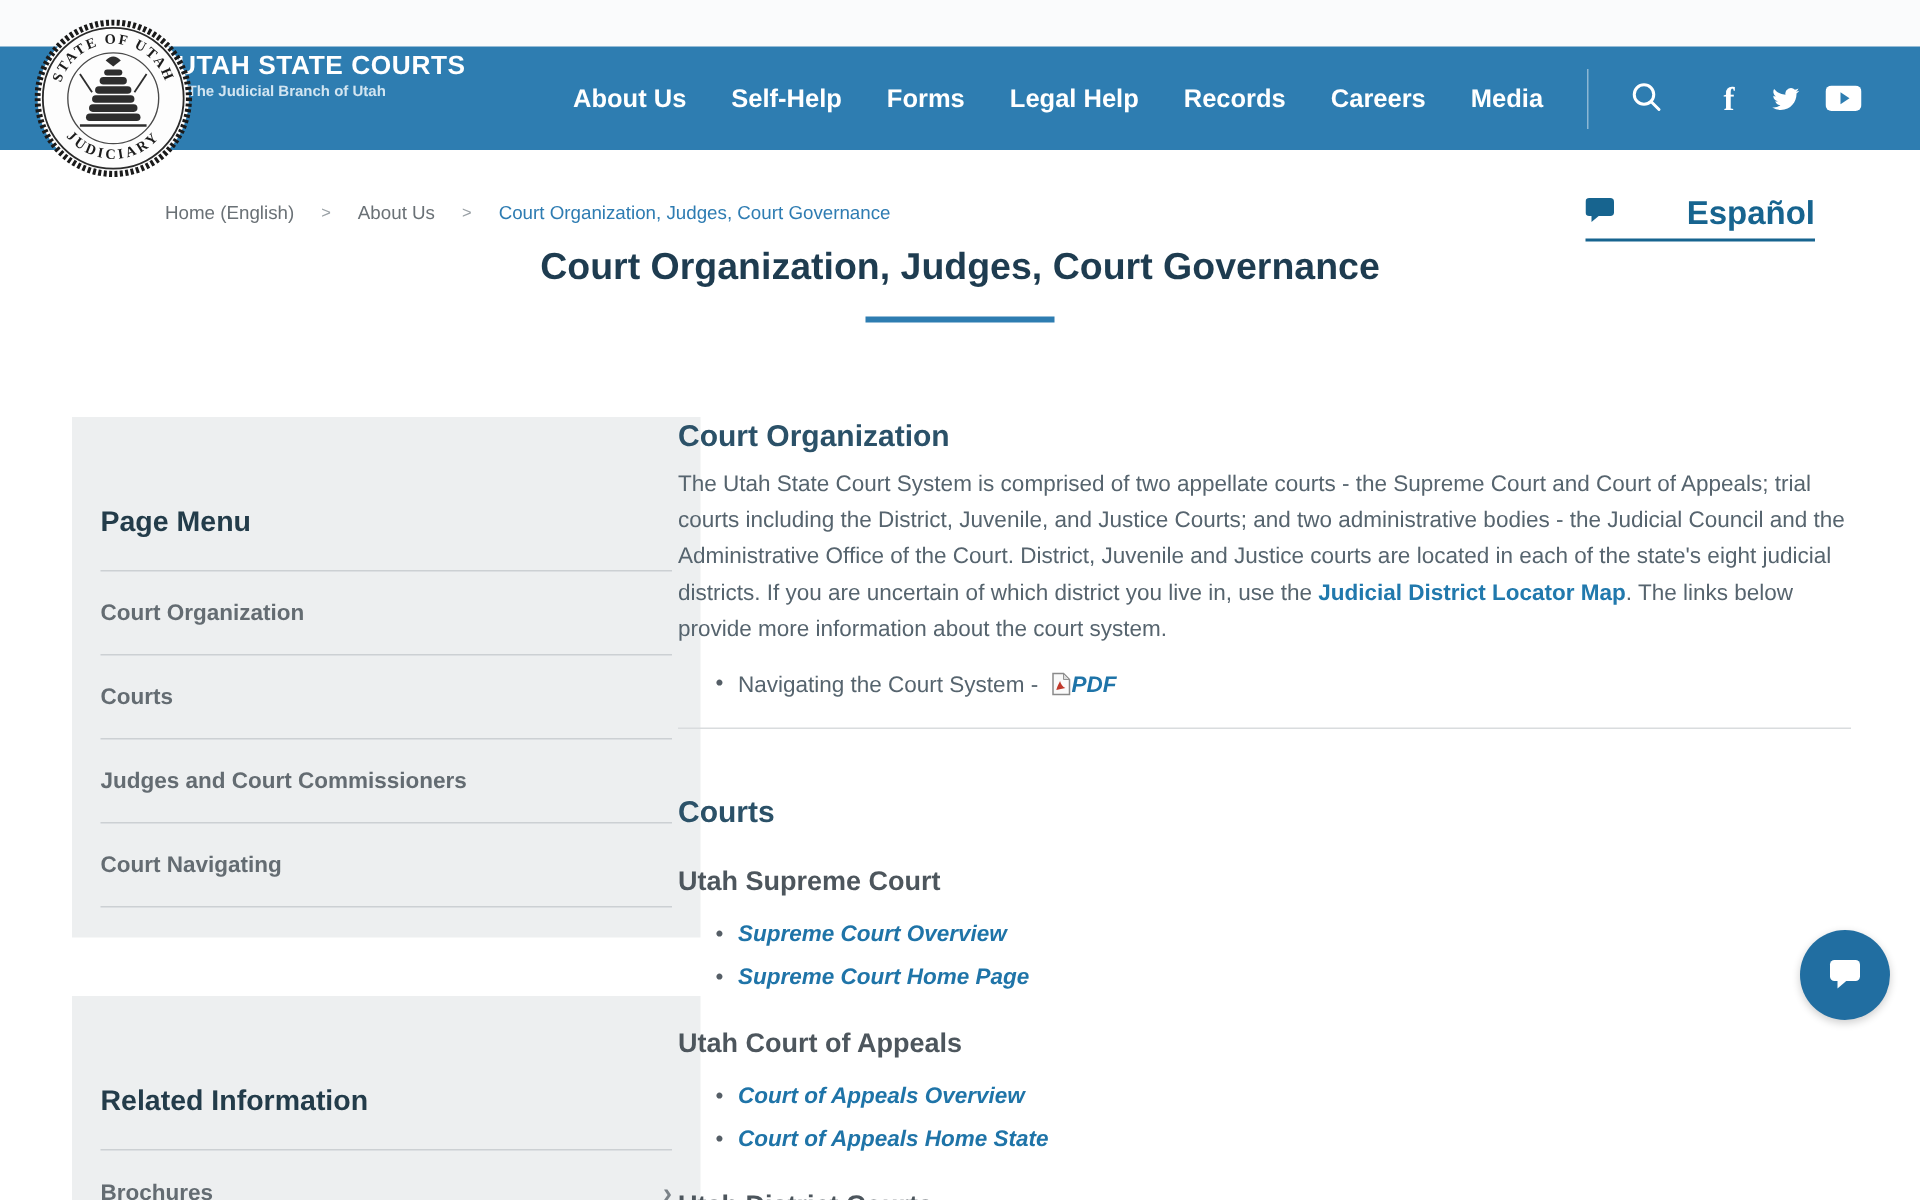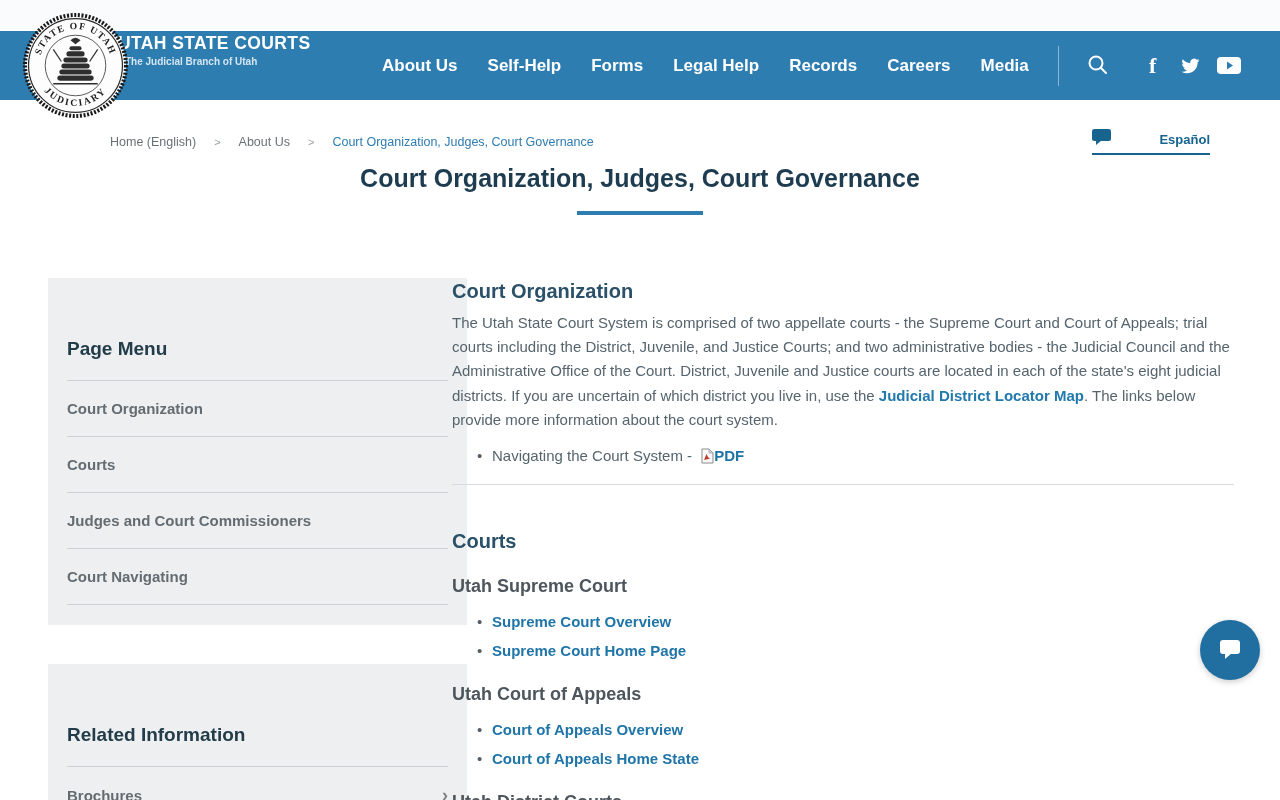--- a/index.html
+++ b/index.html
@@ -25,21 +25,21 @@
   .fb-glyph { color:#fff; font-size:22px; font-weight:bold; font-family:"Liberation Serif", serif; }
 
   
   .breadcrumb { position:absolute; left:110px; top:135px; font-size:12.5px; color:#6a7176; display:flex; gap:18px; align-items:center; }
   .crumb { cursor:pointer; }
   .crumb-sep { color:#9aa1a6; font-size:11px; }
   .crumb.active { color:#2e7cb2; }
 
   .lang { position:absolute; right:70px; top:129px; display:flex; align-items:center; gap:8px;
           padding-bottom:4px; border-bottom:2px solid #17648f; cursor:pointer; }
-  .lang-label { color:#17648f; font-size:13px; font-weight:600;padding-left:40px; }
+  .lang-label { color:#17648f; font-size:22px; font-weight:600;padding-left:40px; }
 
   
   .page-title { position:absolute; left:0; top:164px; width:1280px; text-align:center;
                 font-size:25px; font-weight:bold; color:#1e3c50; }
   .title-underline { position:absolute; left:577px; top:211px; width:126px; height:4px; background:#2e7db1; }
 
   
   .side-box { position:absolute; left:48px; width:419px; background:#edeff0; padding:0 19px; }
   .side-box.menu { top:278px; height:347px; }
   .side-box.related { top:664px; height:160px; }
@@ -51,21 +51,21 @@
 
   
   .main { position:absolute; left:452px; top:278px; width:782px; }
   h2.sec { font-size:20px; font-weight:bold; color:#2b5168; line-height:26px; }
   h3.sub { font-size:18px; font-weight:bold; color:#4d565d; line-height:24px; }
   .body-p { margin-top:7px; font-size:15px; line-height:24.2px; color:#56646e; }
   .inline-link { color:#2179ad; font-weight:bold; cursor:pointer; }
   ul.links { list-style:none; margin-top:16px; }
   ul.links li { position:relative; padding-left:40px; font-size:15px; line-height:16px; margin-bottom:13px; }
   ul.links li::before { content:"\2022"; position:absolute; left:25px; top:0; color:#555e66; font-size:15px; }
-  a.blue-link { color:#1f74a8; text-decoration:none; cursor:pointer; font-weight:600; }
+  a.blue-link { color:#1f74a8; text-decoration:none; cursor:pointer; font-weight:600;font-style:italic; }
   .pdf-line { color:#56646e; }
   .pdf-icon { display:inline-block; vertical-align:-3px; margin-left:4px; }
   .main-hr { margin-top:17px; border-top:1px solid #d9dcde; }
   .h2-courts { margin-top:43px; }
   .h3-first { margin-top:20px; }
   .h3-next { margin-top:23px; }
 
   
   .fab { position:absolute; left:1200px; top:620px; width:60px; height:60px; border-radius:50%;
          background:#216ea1; display:flex; align-items:center; justify-content:center; cursor:pointer;

